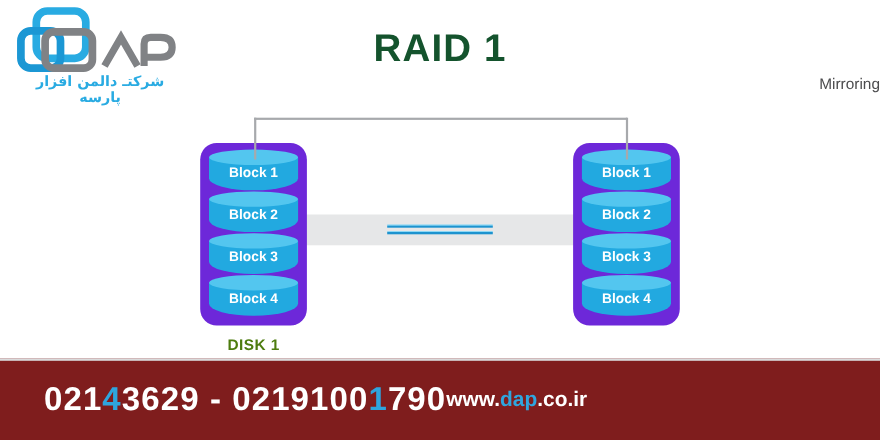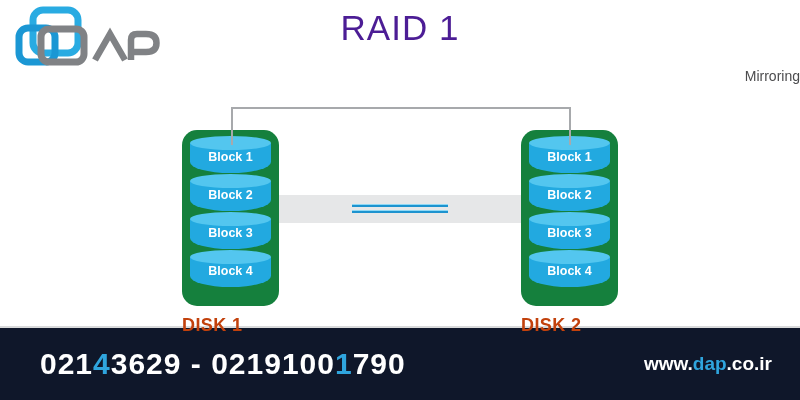--- a/index.html
+++ b/index.html
@@ -12,22 +12,22 @@
   .logo { position:absolute; left:15px; top:6px; width:152px; }
   .logo svg { display:block; }
   .logo-tagline {
     margin-top:1px; text-align:center; direction:rtl;
     color:#29abe2; font-size:13px; font-weight:bold;
     font-family:"DejaVu Sans", sans-serif;
   }
 
   
   .page-title {
-    position:absolute; left:0; top:8px; width:100%; text-align:center;
-    font-size:35px; font-weight:400; color:#4c1d95; letter-spacing:1px;
+    position:absolute; left:0; top:24px; width:100%; text-align:center;
+    font-size:35px; font-weight:700; color:#14532d; letter-spacing:1px;
   }
   .page-subtitle {
     position:absolute; left:0; top:68px; width:100%; text-align:right;
     font-size:14px; color:#4c4c4e;
   }
 
   
   .conn { position:absolute; background:#a7a9ac; z-index:5; }
   .conn-h  { left:231px; top:107px; width:339px; height:1.5px; }
   .conn-v1 { left:231px; top:107px; width:1.5px; height:38px; }
@@ -42,66 +42,67 @@
     position:absolute; left:352px; width:96px; height:3px; z-index:2;
     background:linear-gradient(to bottom, #8ed8f5 0%, #8ed8f5 33%, #1d93cf 34%, #1d93cf 100%);
   }
   .eq1 { top:204px; } .eq2 { top:210px; }
 
   
   .disk { position:absolute; top:130px; width:97px; z-index:3; }
   .disk-1 { left:182px; }
   .disk-2 { left:521px; }
   .disk-stack {
-    background:#15803d; border-radius:15px; height:150px;
-    padding:6px 0 20px; box-sizing:content-box;
+    background:#6d28d9; border-radius:15px; height:150px;
+    padding:6px 0 10px; box-sizing:content-box;
   }
   .cylinder { position:relative; width:81px; height:37px; margin:0 auto 1px; }
   .cyl-body {
     position:absolute; left:0; right:0; top:7px; bottom:0;
     background:#22a9e0;
     border-radius:0 0 40px 40px / 0 0 11px 11px;
   }
   .cyl-top {
     position:absolute; left:0; right:0; top:0; height:14px;
     background:#53c6ef; border-radius:50%;
   }
   .cyl-label {
     position:absolute; left:0; right:0; top:14px; text-align:center;
     color:#ffffff; font-size:12.5px; font-weight:600; z-index:2;
   }
   .disk-label {
-    margin-top:9px; font-size:18px; font-weight:bold;
-    color:#c2410c; letter-spacing:0.4px;
+    margin-top:9px; text-align:center; font-size:14px; font-weight:bold;
+    color:#4d7c0f; letter-spacing:0.4px;
   }
 
   
   .footer {
     position:absolute; left:0; top:326px; width:800px; height:74px;
-    background:#0f172a; border-top:2px solid #d9dadb; box-sizing:border-box;
-    display:flex; align-items:center; justify-content:space-between;
+    background:#7f1d1d; border-top:2px solid #d9dadb; box-sizing:border-box;
+    display:flex; align-items:center; justify-content:flex-start;
     padding:0 28px 0 40px;
   }
   .phone   { font-size:30px; font-weight:bold; color:#ffffff; letter-spacing:1px; white-space:nowrap; }
   .website { font-size:19px; font-weight:bold; color:#ffffff; white-space:nowrap; }
   .seg-b { color:#2fa5de; }
 </style>
 </head>
 <body>
 
 <div class="stage">
 
   <div class="logo">
     <svg width="152" height="60" viewBox="0 0 152 60">
       <rect x="18" y="4" width="45" height="43" rx="10" fill="none" stroke="#29abe2" stroke-width="7"></rect>
       <rect x="4" y="22" width="36" height="34" rx="9" fill="none" stroke="#1b97d4" stroke-width="7"></rect>
       <rect x="26" y="23" width="43" height="33" rx="8" fill="none" stroke="#808285" stroke-width="7"></rect>
       <path d="M 80 54 L 95 28 L 110 54" fill="none" stroke="#808285" stroke-width="6.5"></path>
       <path d="M 116 54 L 116 34 Q 116 28 122 28 L 131 28 Q 141.5 28 141.5 37 Q 141.5 46 131 46 L 116 46" fill="none" stroke="#808285" stroke-width="6.5"></path>
     </svg>
+    <div class="logo-tagline">شركتـ دالمن افزار پارسه</div>
   </div>
 
   <div class="page-title">RAID 1</div>
   <div class="page-subtitle">Mirroring</div>
 
   <div class="mirror-bar"></div>
   <div class="equals-line eq1"></div>
   <div class="equals-line eq2"></div>
 
   <div class="conn conn-h"></div>
@@ -150,21 +151,20 @@
         <div class="cyl-body"></div>
         <div class="cyl-top"></div>
         <div class="cyl-label">Block 3</div>
       </div>
       <div class="cylinder">
         <div class="cyl-body"></div>
         <div class="cyl-top"></div>
         <div class="cyl-label">Block 4</div>
       </div>
     </div>
-    <div class="disk-label">DISK 2</div>
   </div>
 
   <div class="footer">
     <div class="phone">
       <span class="seg-w">021</span><span class="seg-b">4</span><span class="seg-w">3629 - 0219100</span><span class="seg-b">1</span><span class="seg-w">790</span>
     </div>
     <div class="website">
       <span class="seg-w">www.</span><span class="seg-b">dap</span><span class="seg-w">.co.ir</span>
     </div>
   </div>

